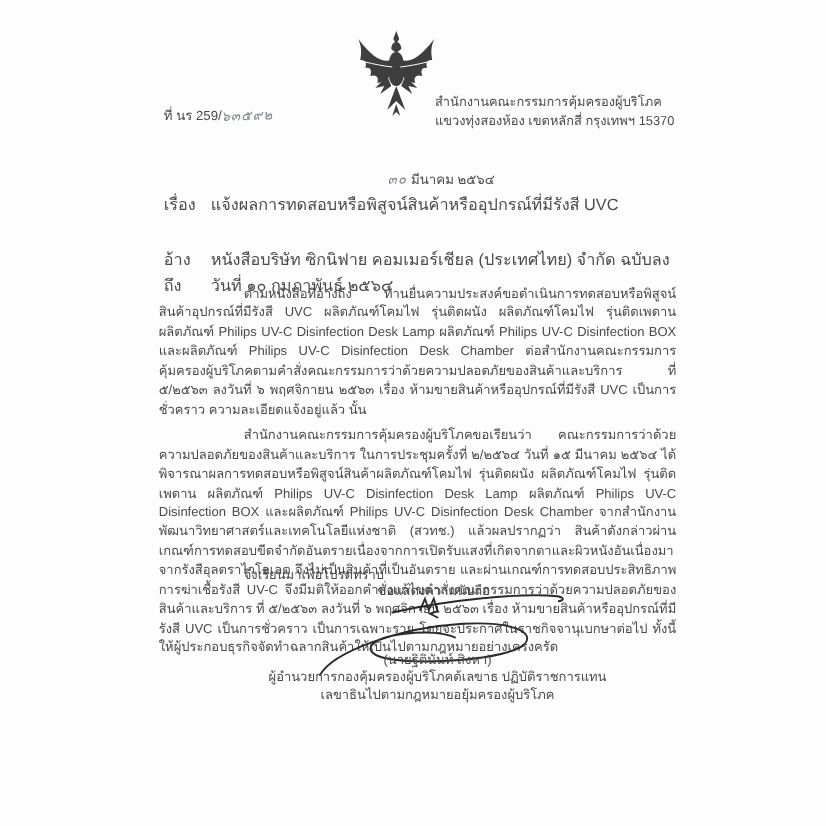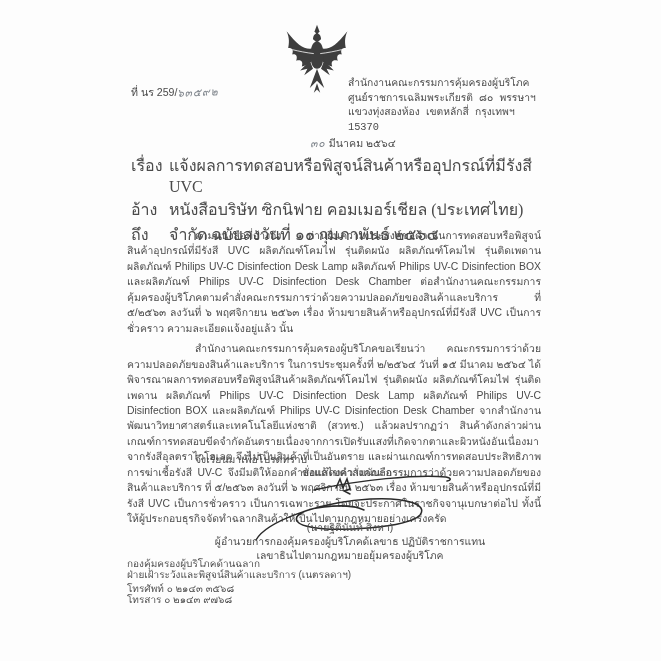--- a/index.html
+++ b/index.html
@@ -14,25 +14,25 @@
   .abs{position:absolute;}
   .hand{
     color:#7d838a;
     font-style:italic;
     letter-spacing:1px;
     display:inline-block;
     transform:rotate(-2deg);
   }
   .ref-line{left:131px;top:84px;font-size:10.6px;}
   .emblem{left:281px;top:22px;width:72px;height:76px;}
-  .address{left:348px;top:76px;width:195px;font-size:10.3px;line-height:14.6px;font-family:Liberation Mono, monospace;}
+  .address{left:348px;top:76px;width:195px;font-size:10.3px;line-height:14.6px;}
   .date-line{left:278px;top:135px;width:150px;text-align:center;font-size:10.6px;}
   .row-label{display:inline-block;width:34px;vertical-align:top;}
   .row-label.wide{width:34px;}
-  .hdr-row{left:131px;width:420px;font-size:16px;font-family:Liberation Serif, serif;}
+  .hdr-row{left:131px;width:420px;font-size:13px;}
   .hdr-row .val{display:inline-block;width:376px;vertical-align:top;}
   .subject-row{top:153px;}
   .to-row{top:175px;}
   .refdoc-row{top:197px;}
   .body-block{left:127px;top:204px;width:414px;margin-top:24px;}
   .body-block p{
     margin:0;
     font-size:10.4px;
     line-height:15.45px;
     text-indent:68px;
@@ -77,21 +77,20 @@
       <path d="M76 32 C68 34 58 36 49 37"></path>
     </g>
   </svg>
 
   <div class="abs ref-line">
     <span>ที่ นร 259/</span><span class="hand">๖๓๕๙๒</span>
   </div>
 
   <div class="abs address">
     <div>สำนักงานคณะกรรมการคุ้มครองผู้บริโภค</div>
-    <div>ศูนย์ราชการเฉลิมพระเกียรติ ๘๐ พรรษาฯ</div>
     <div>แขวงทุ่งสองห้อง เขตหลักสี่ กรุงเทพฯ 15370</div>
   </div>
 
   <div class="abs date-line">
     <span class="hand">๓๐</span><span> มีนาคม ๒๕๖๔</span>
   </div>
 
   <div class="abs hdr-row subject-row">
     <span class="row-label">เรื่อง</span>
     <span class="val">แจ้งผลการทดสอบหรือพิสูจน์สินค้าหรืออุปกรณ์ที่มีรังสี UVC</span>
@@ -117,20 +116,14 @@
       <path d="M66 22 C110 12 170 6 198 9 C203 10 204 12 199 13"></path>
       <path d="M88 20 l4 -9 l3 9 l4 -9 l3 10 l-6 2 l6 3"></path>
       <path d="M8 72 C18 54 70 34 122 31 C160 29 180 37 172 47 C160 60 84 65 58 58 C40 53 48 42 76 39 C92 37 108 38 116 42"></path>
     </g>
   </svg>
 
   <div class="abs signer-name">(นายฐิตินันท์  สิงหา)</div>
   <div class="abs signer-title1">ผู้อำนวยการกองคุ้มครองผู้บริโภคด้เลขาธ ปฏิบัติราชการแทน</div>
   <div class="abs signer-title2">เลขาธินไปตามกฎหมายอยุ้มครองผู้บริโภค</div>
 
-  <div class="abs footer">
-    <div>กองคุ้มครองผู้บริโภคด้านฉลาก</div>
-    <div>ฝ่ายเฝ้าระวังและพิสูจน์สินค้าและบริการ (เนตรลดาฯ)</div>
-    <div class="phone">โทรศัพท์ ๐ ๒๑๔๓ ๓๕๖๘</div>
-    <div>โทรสาร ๐ ๒๑๔๓ ๙๗๖๘</div>
-  </div>
 
 </div>
 
 </body></html>

